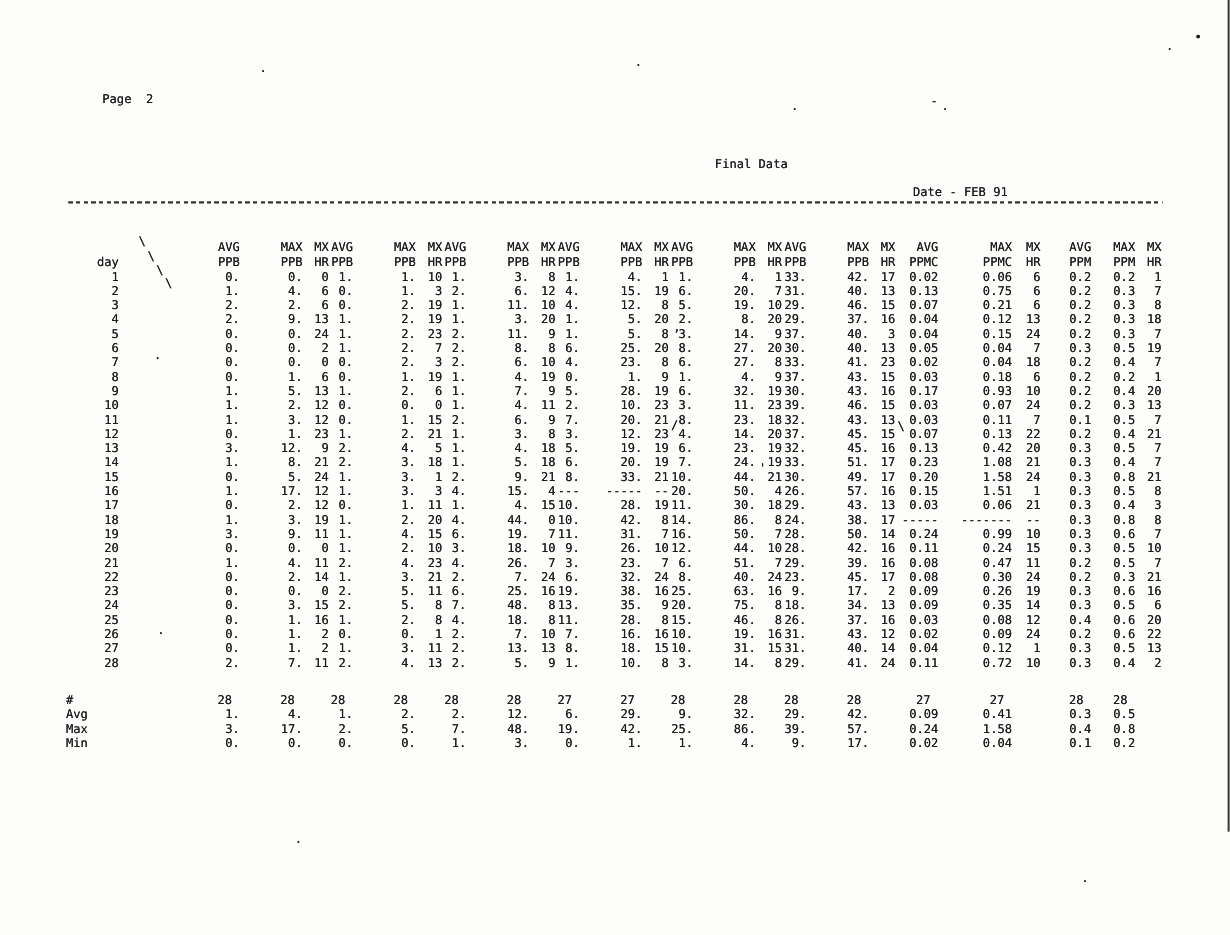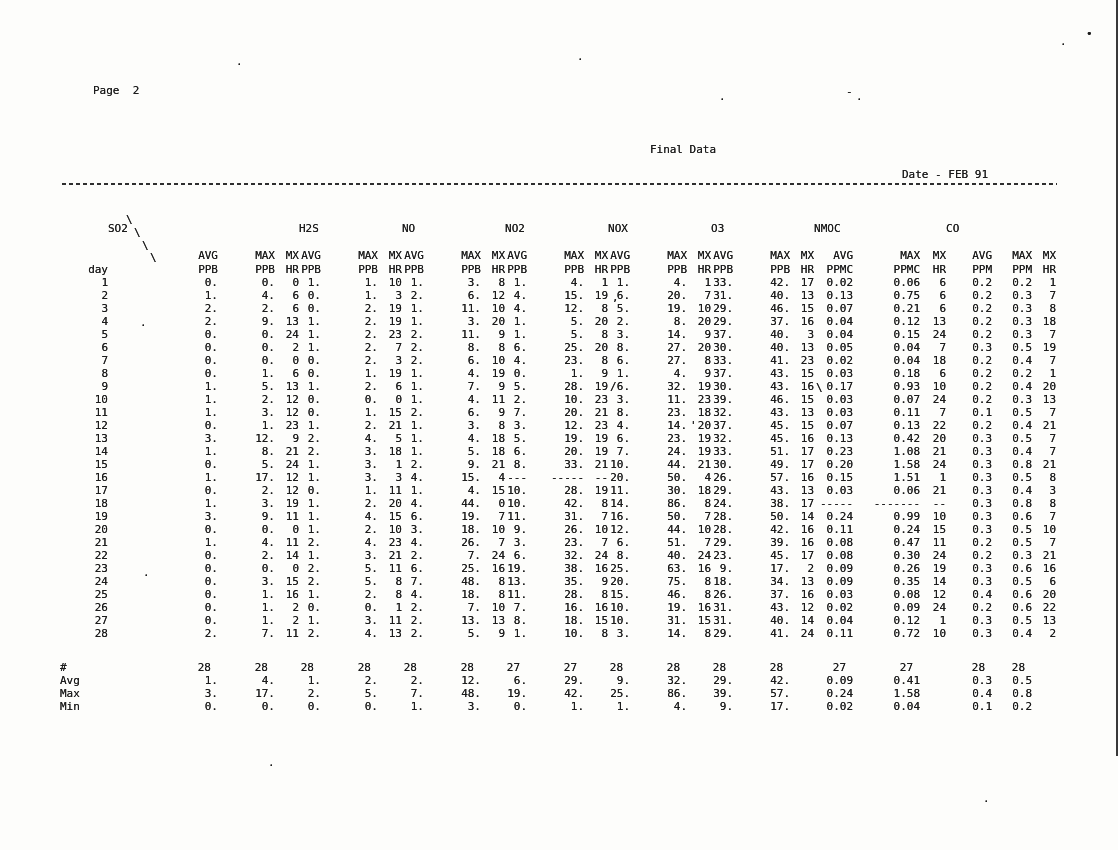--- a/index.html
+++ b/index.html
@@ -46,21 +46,21 @@
 
 <div class="page">
 
   <div class="t" style="left:93px;top:84px">Page  2</div>
 
 
   <div class="center-block" style="top:143px">Final Data</div>
 
 
 
-  <div class="t" style="left:902px;top:168px">Date - FEB 91</div>
+  <div class="t" style="left:830px;top:168px">Date - FEB 91</div>
 
   <div class="dashes"></div>
 
   <table class="aq">
     <colgroup>
       <col style="width:48px">
       <col style="width:110px">
         <col style="width:57px">
         <col style="width:24px">
       <col style="width:22px">
@@ -79,31 +79,20 @@
         <col style="width:57px">
         <col style="width:24px">
       <col style="width:39px">
         <col style="width:67px">
         <col style="width:26px">
       <col style="width:46px">
         <col style="width:40px">
         <col style="width:24px">
     </colgroup>
     <thead>
-        <tr class="gtitles">
-          <td class=""></td>
-          <td class="grp g0" colspan="3">SO2</td>
-          <td class="grp g1" colspan="3">H2S</td>
-          <td class="grp g2" colspan="3">NO</td>
-          <td class="grp g3" colspan="3">NO2</td>
-          <td class="grp g4" colspan="3">NOX</td>
-          <td class="grp g5" colspan="3">O3</td>
-          <td class="grp g6" colspan="3">NMOC</td>
-          <td class="grp g7" colspan="3">CO</td>
-        </tr>
         <tr class="subs">
           <td class=""></td>
           <td class="num">AVG</td>
           <td class="num">MAX</td>
           <td class="num">MX</td>
           <td class="num">AVG</td>
           <td class="num">MAX</td>
           <td class="num">MX</td>
           <td class="num">AVG</td>
           <td class="num">MAX</td>

